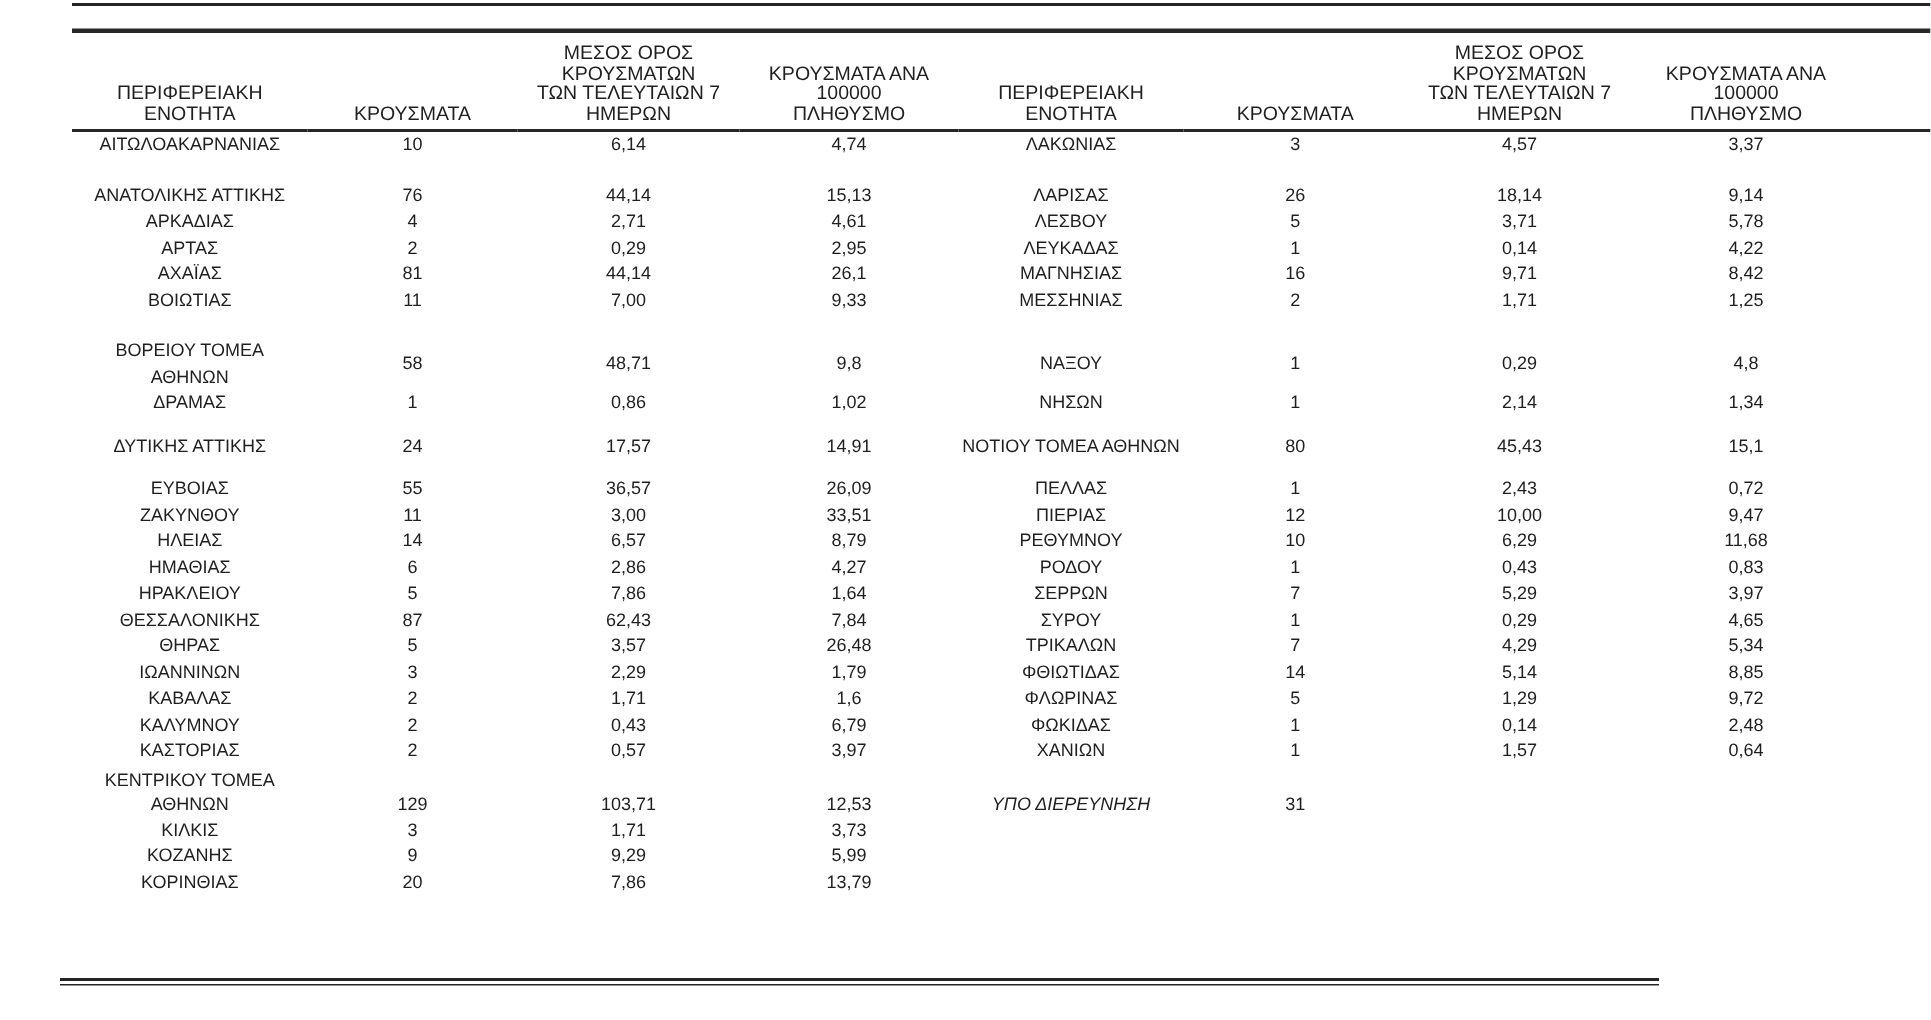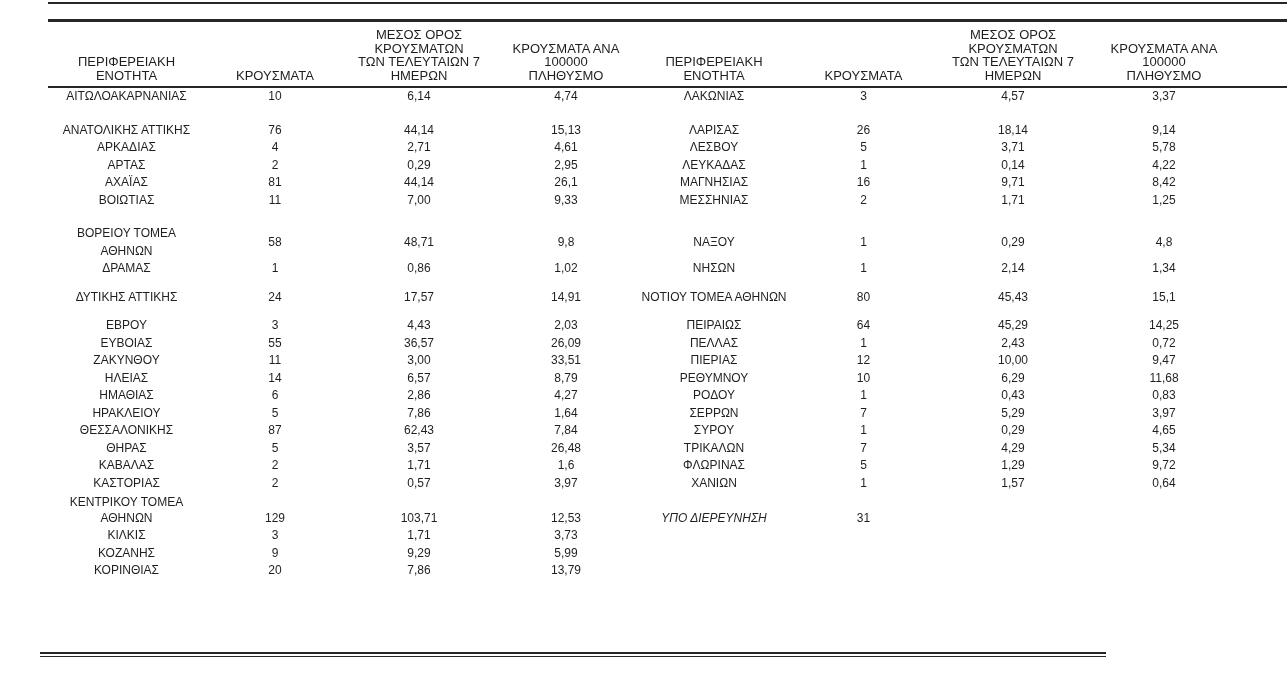--- a/index.html
+++ b/index.html
@@ -184,31 +184,20 @@
         <td>ΝΟΤΙΟΥ ΤΟΜΕΑ ΑΘΗΝΩΝ</td>
         <td>80</td>
         <td>45,43</td>
         <td>15,1</td>
         <td></td>
       </tr>
       <tr class="spacer-small">
         <td colspan="9"></td>
       </tr>
       <tr>
-        <td>ΕΒΡΟΥ</td>
-        <td>3</td>
-        <td>4,43</td>
-        <td>2,03</td>
-        <td>ΠΕΙΡΑΙΩΣ</td>
-        <td>64</td>
-        <td>45,29</td>
-        <td>14,25</td>
-        <td></td>
-      </tr>
-      <tr>
         <td>ΕΥΒΟΙΑΣ</td>
         <td>55</td>
         <td>36,57</td>
         <td>26,09</td>
         <td>ΠΕΛΛΑΣ</td>
         <td>1</td>
         <td>2,43</td>
         <td>0,72</td>
         <td></td>
       </tr>
@@ -272,28 +261,50 @@
         <td>5</td>
         <td>3,57</td>
         <td>26,48</td>
         <td>ΤΡΙΚΑΛΩΝ</td>
         <td>7</td>
         <td>4,29</td>
         <td>5,34</td>
         <td></td>
       </tr>
       <tr>
+        <td>ΙΩΑΝΝΙΝΩΝ</td>
+        <td>3</td>
+        <td>2,29</td>
+        <td>1,79</td>
+        <td>ΦΘΙΩΤΙΔΑΣ</td>
+        <td>14</td>
+        <td>5,14</td>
+        <td>8,85</td>
+        <td></td>
+      </tr>
+      <tr>
         <td>ΚΑΒΑΛΑΣ</td>
         <td>2</td>
         <td>1,71</td>
         <td>1,6</td>
         <td>ΦΛΩΡΙΝΑΣ</td>
         <td>5</td>
         <td>1,29</td>
         <td>9,72</td>
+        <td></td>
+      </tr>
+      <tr>
+        <td>ΚΑΛΥΜΝΟΥ</td>
+        <td>2</td>
+        <td>0,43</td>
+        <td>6,79</td>
+        <td>ΦΩΚΙΔΑΣ</td>
+        <td>1</td>
+        <td>0,14</td>
+        <td>2,48</td>
         <td></td>
       </tr>
       <tr>
         <td>ΚΑΣΤΟΡΙΑΣ</td>
         <td>2</td>
         <td>0,57</td>
         <td>3,97</td>
         <td>ΧΑΝΙΩΝ</td>
         <td>1</td>
         <td>1,57</td>

